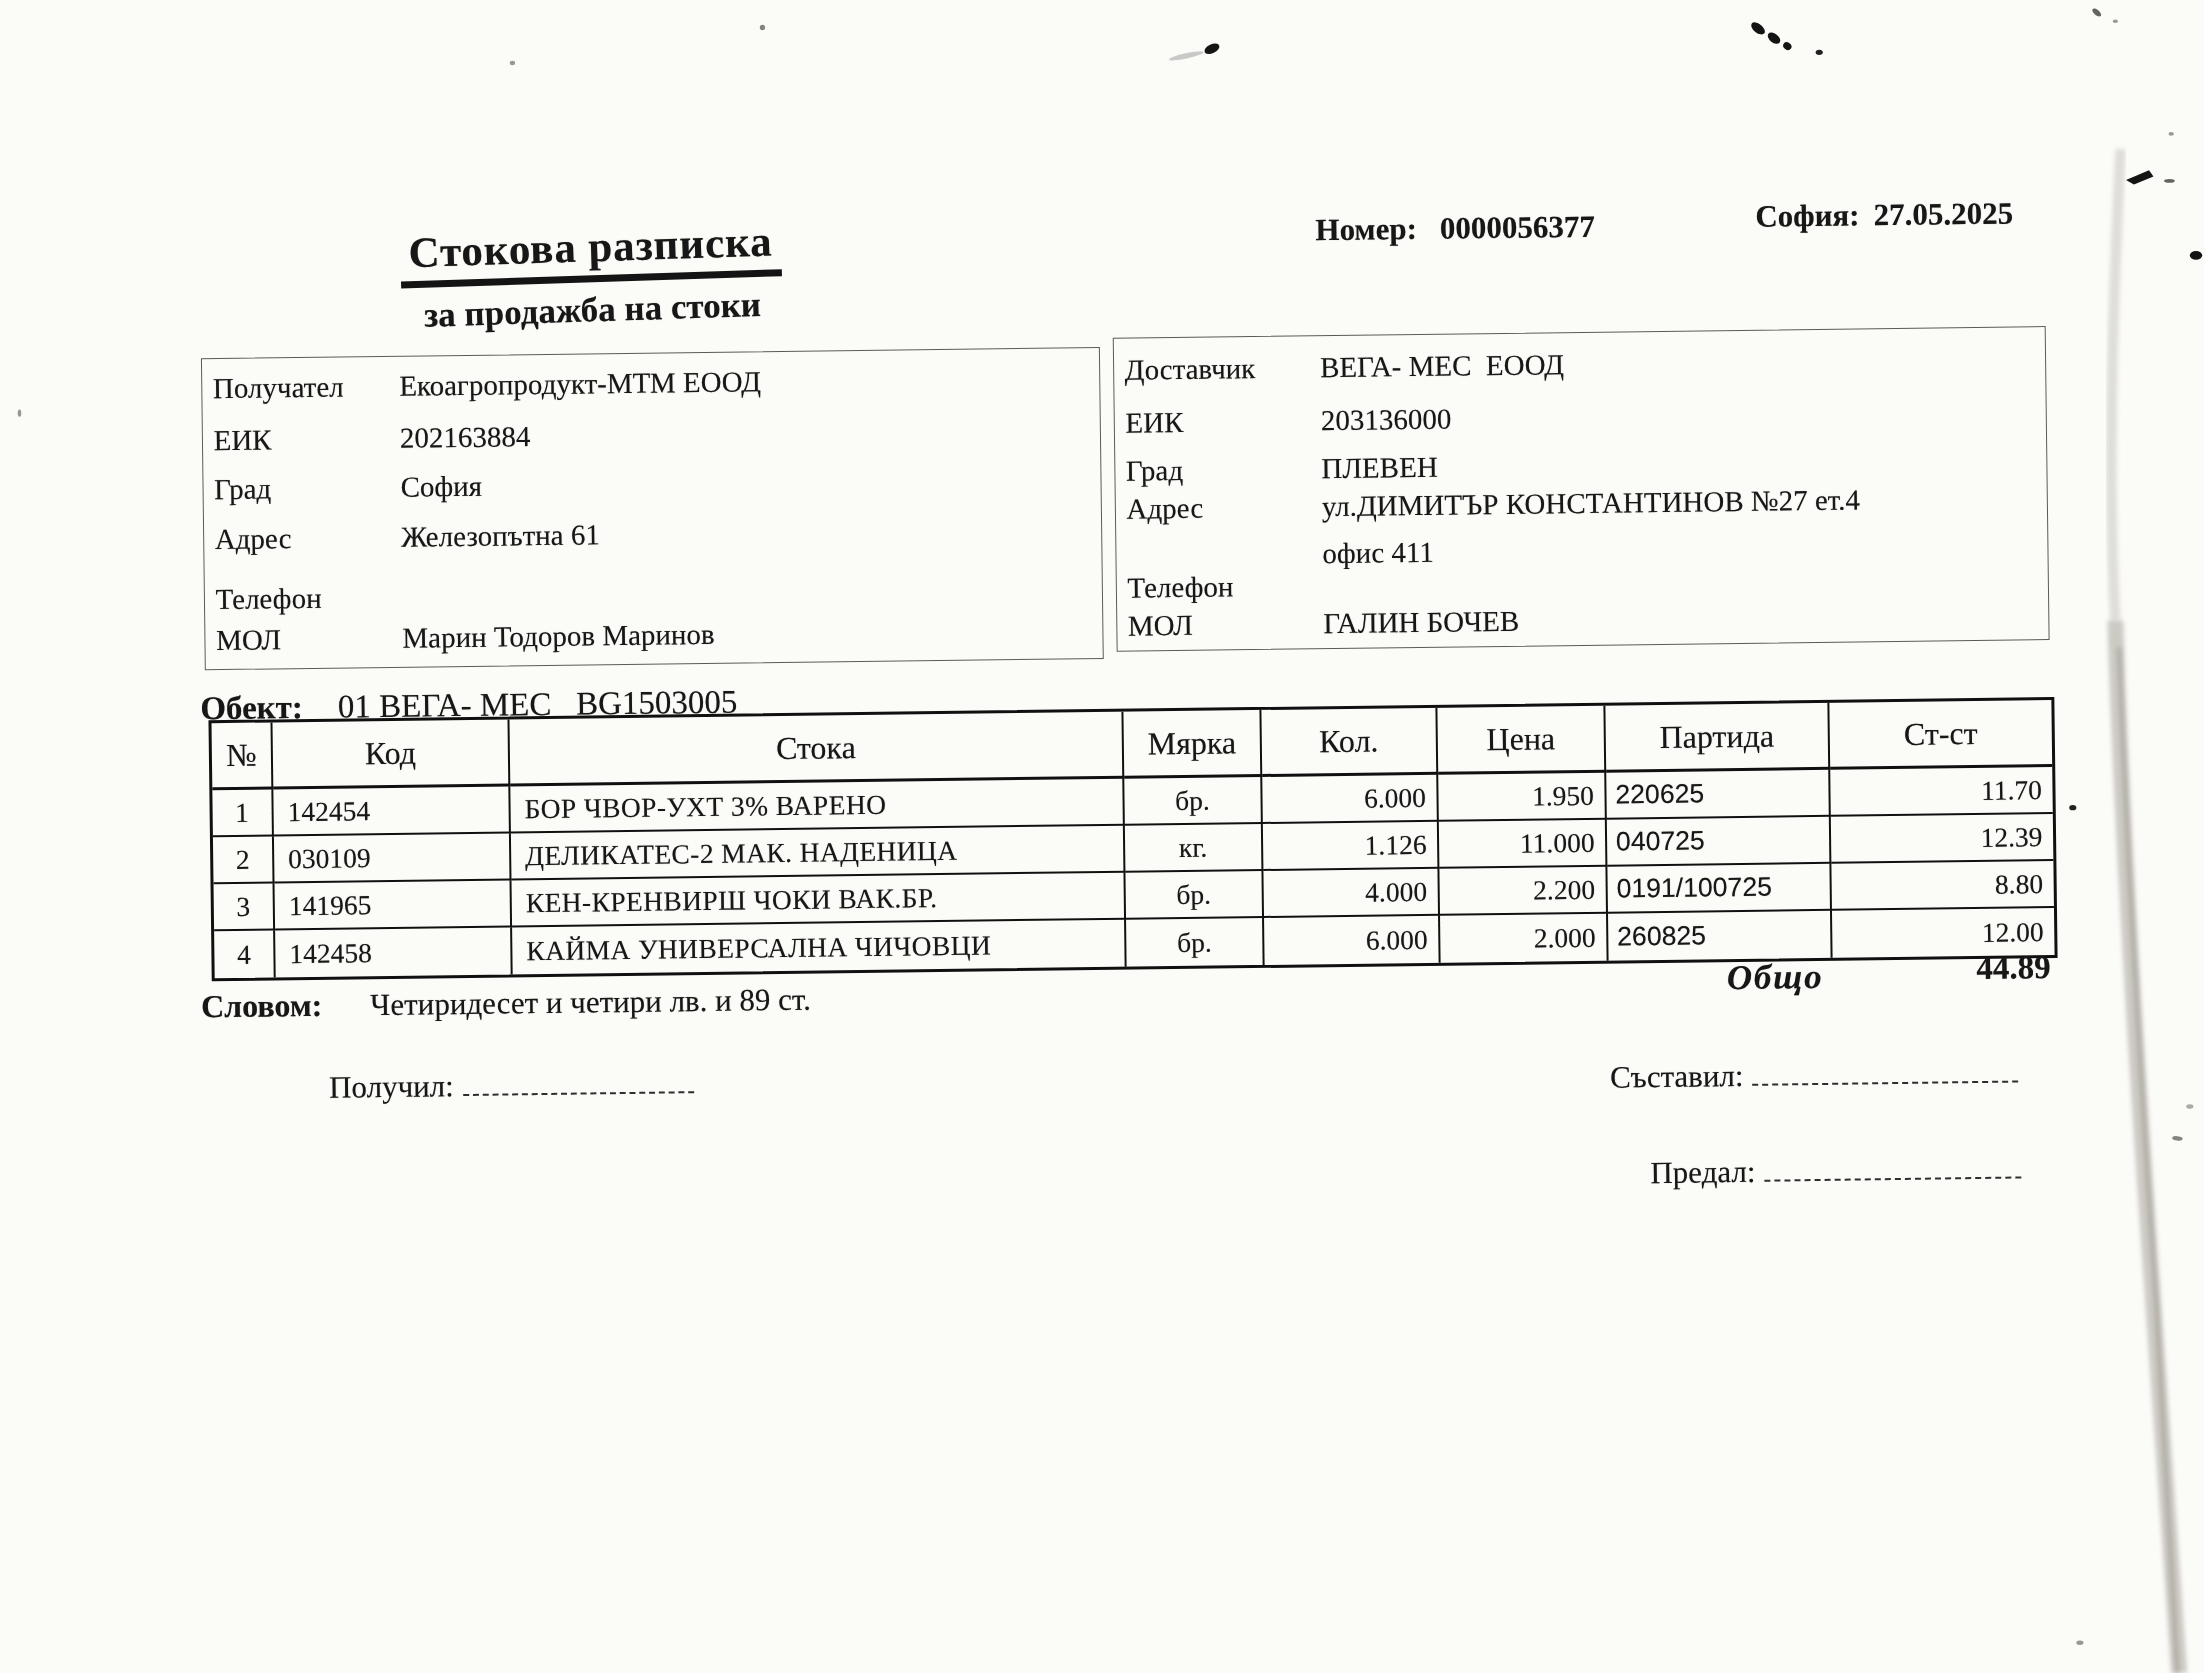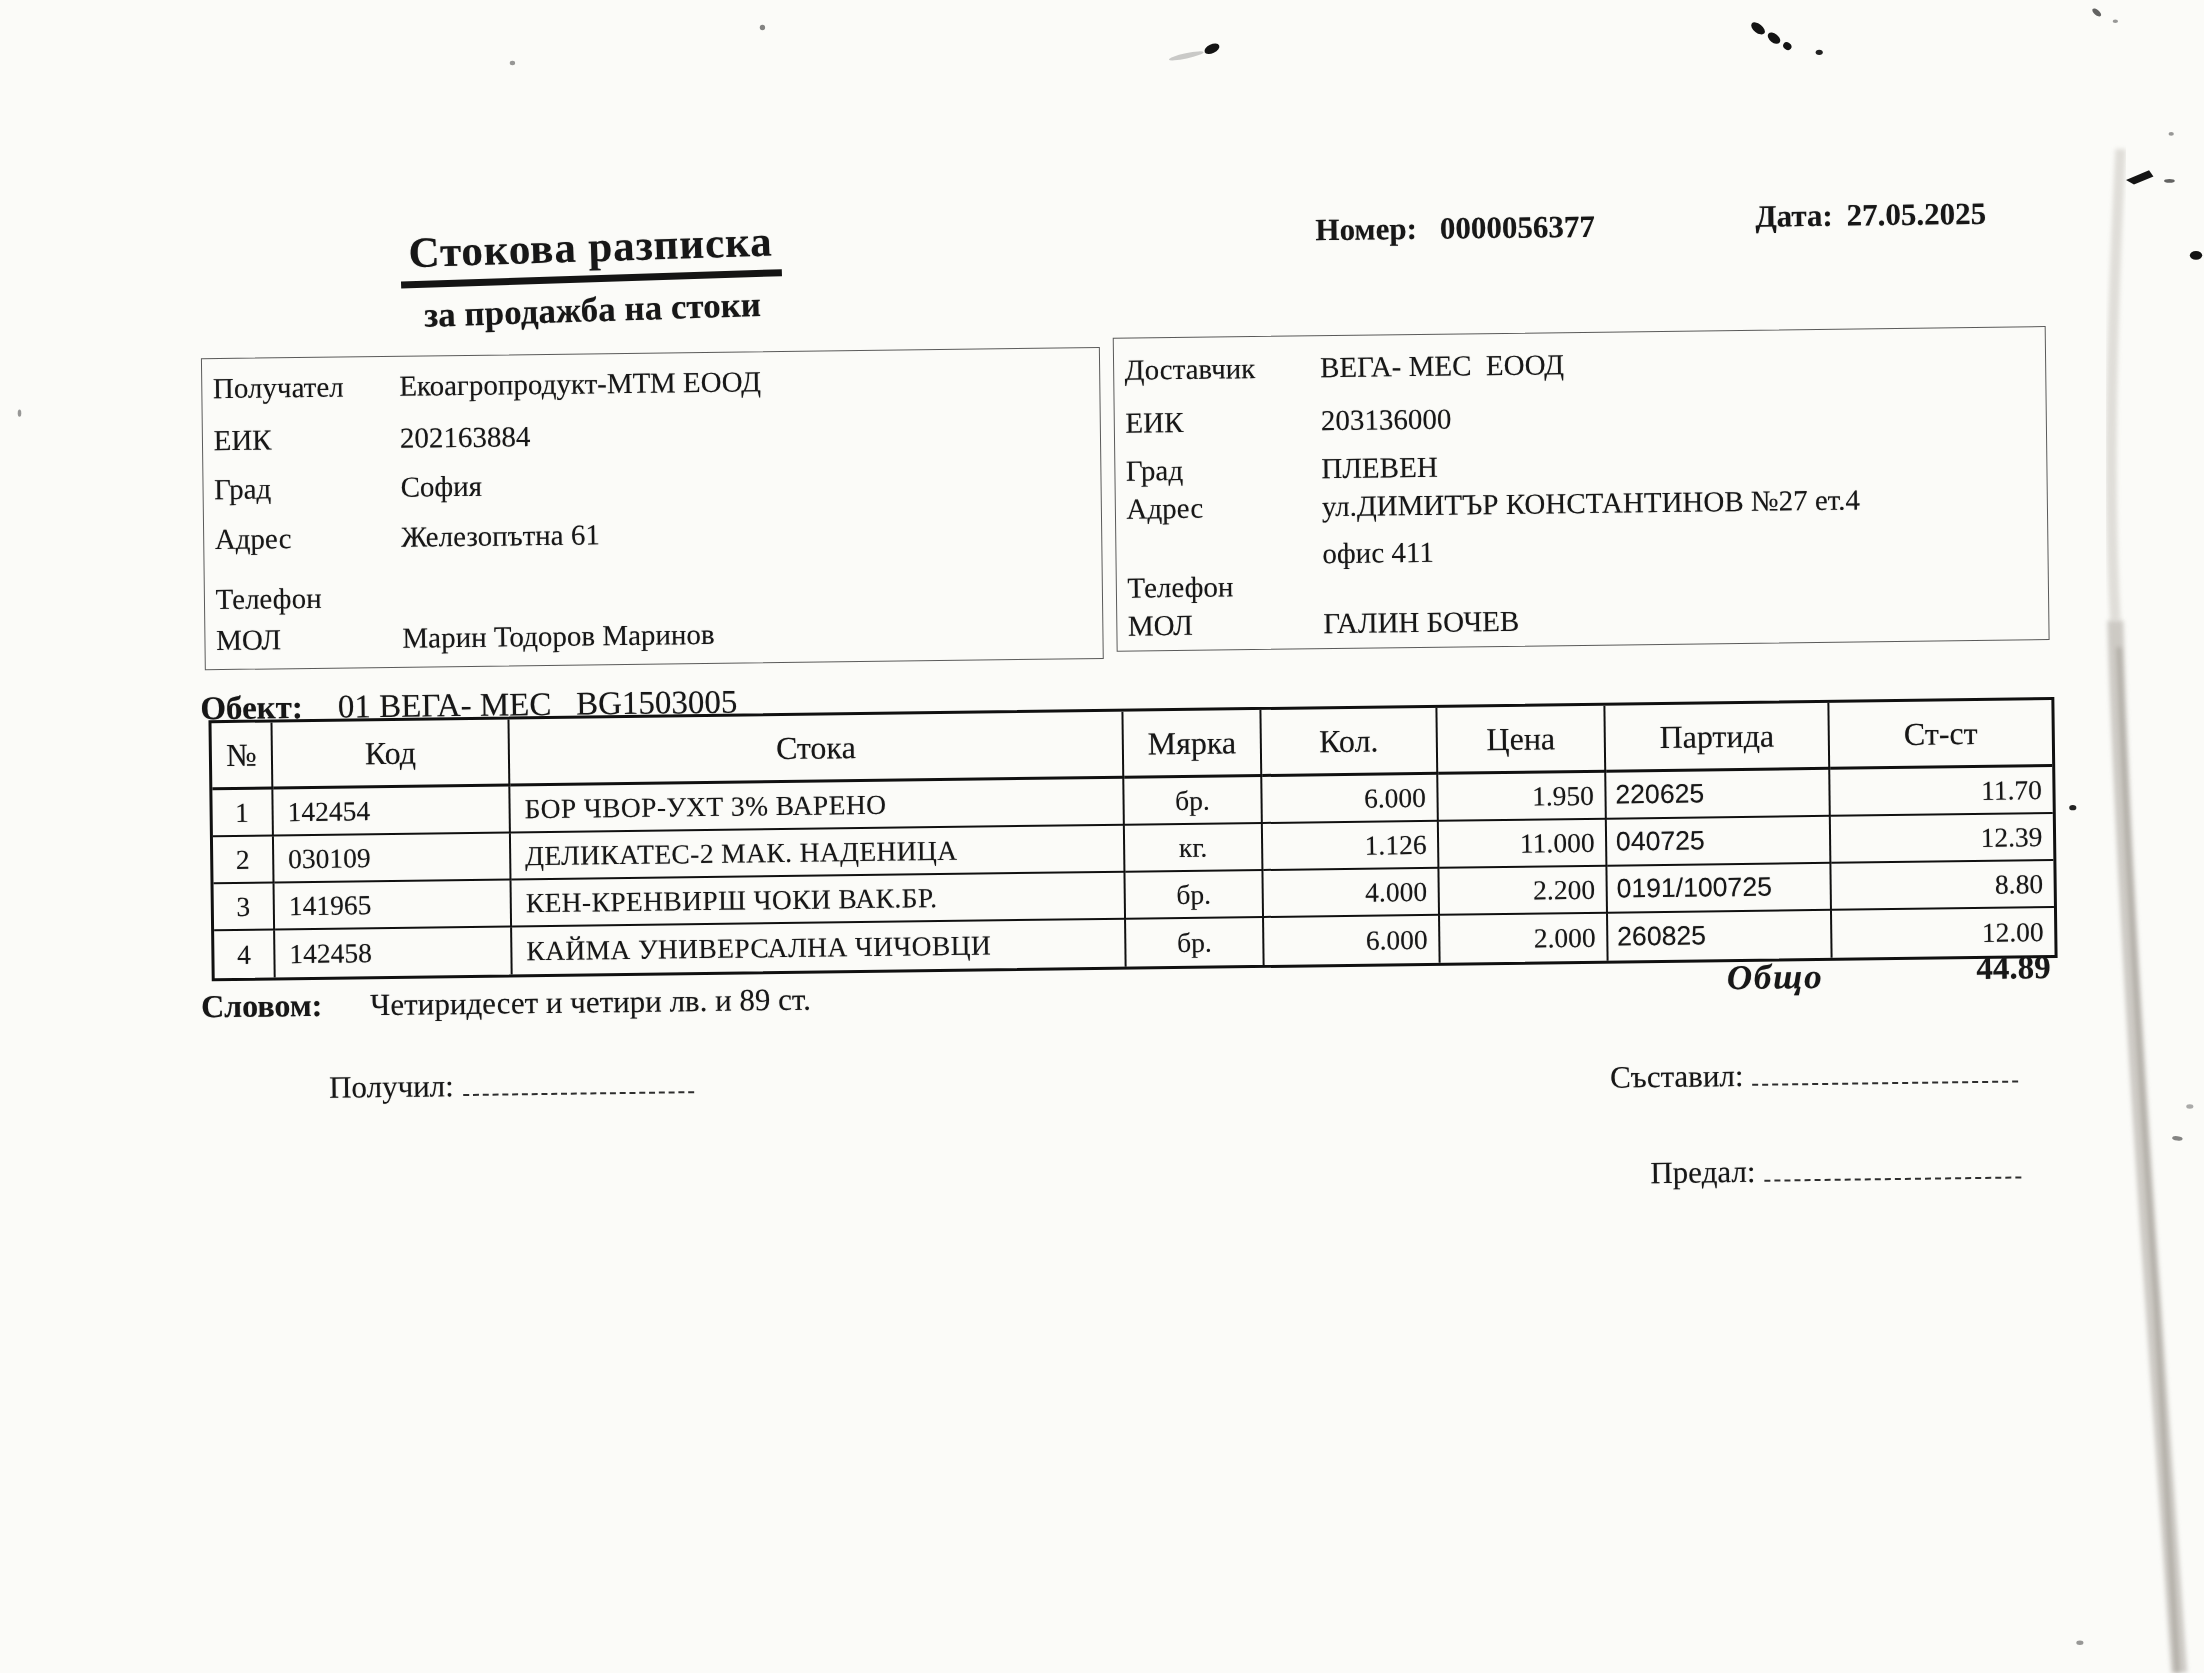--- a/index.html
+++ b/index.html
@@ -94,21 +94,21 @@
   <div class="title-block">
     <span class="title">Стокова разписка</span>
     <div class="subtitle">за продажба на стоки</div>
   </div>
 
   <div class="doc-number">
     <span>Номер:</span>
     <span>0000056377</span>
   </div>
   <div class="doc-date">
-    <span>Дата:</span>
+    <span>София:</span>
     <span>27.05.2025</span>
   </div>
 
   <div class="party-box box-recipient">
     <div class="field" style="top:12.4px">
       <span class="lbl">Получател</span>
       <span class="val">Екоагропродукт-МТМ ЕООД</span>
     </div>
     <div class="field" style="top:64px">
       <span class="lbl">ЕИК</span>

